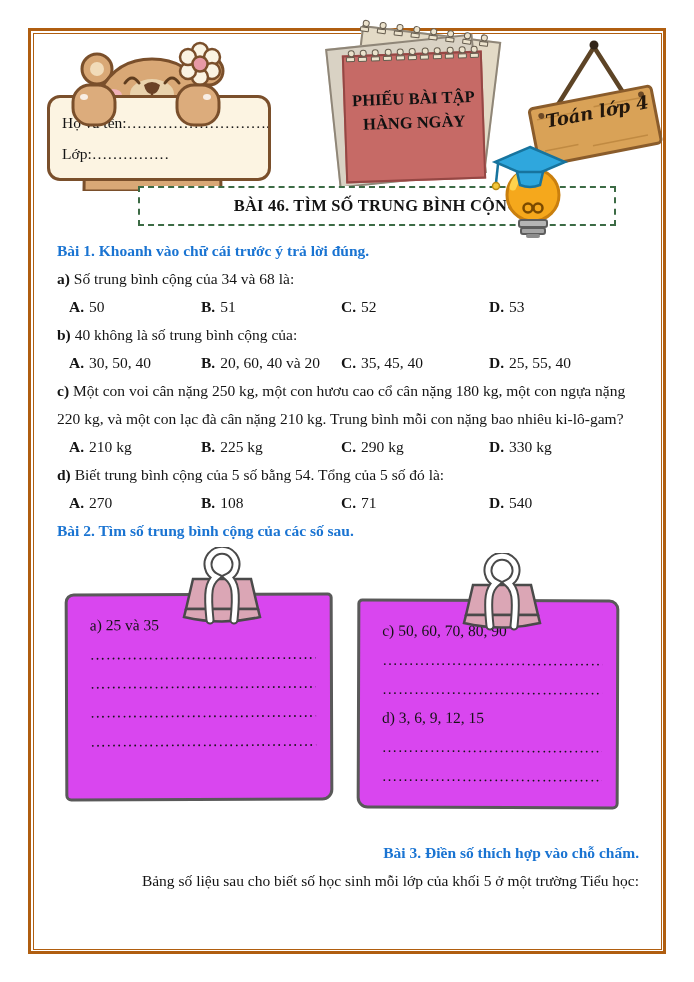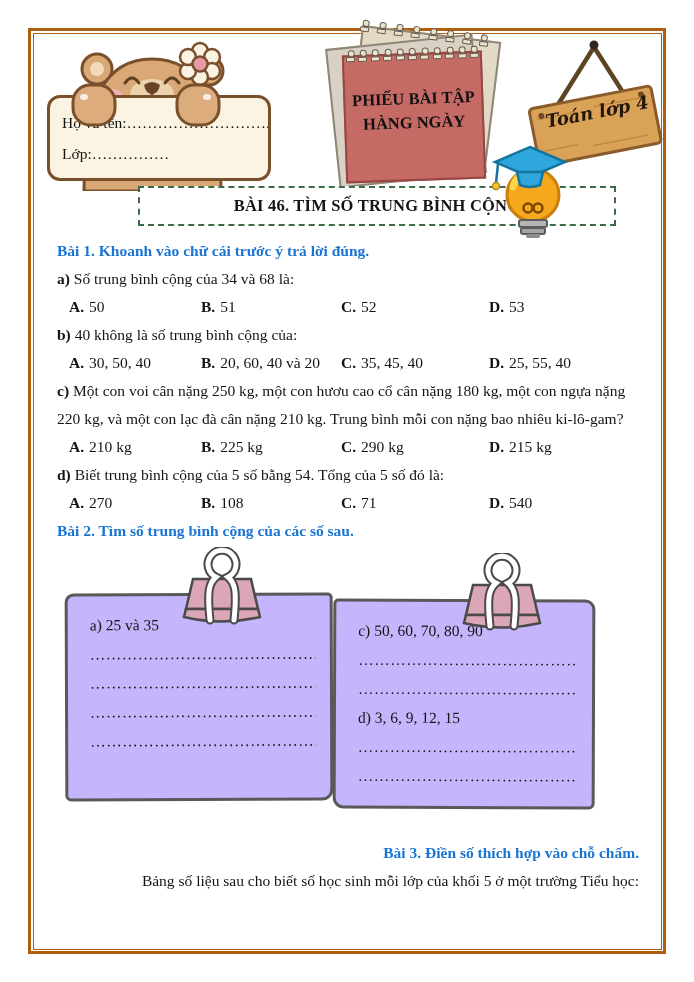--- a/index.html
+++ b/index.html
@@ -42,23 +42,23 @@
 
   
   .main{position:absolute;left:26px;right:24px;top:206px;font-size:15.5px;line-height:28px;}
   .bheading{color:#1a74d2;font-weight:bold;}
   .qline .qlabel{font-weight:bold;}
   .qbold{font-weight:normal;}
   .opts{display:grid;grid-template-columns:132px 140px 148px 1fr;padding-left:12px;}
   .opt b{margin-right:5px;}
 
   .boxes-area{position:relative;height:272px;margin-top:2px;}
-  .abox{position:absolute;border:3px solid #595959;background:#c4b5fd;box-sizing:border-box;font-family:Liberation Serif, serif;}
+  .abox{position:absolute;border:3px solid #595959;background:#d946ef;box-sizing:border-box;font-family:Liberation Serif, serif;}
   .abox-left{left:8px;top:46px;width:268px;height:208px;border-radius:9px 5px 11px 6px;transform:rotate(-.2deg);}
-  .abox-right{left:276px;top:52px;width:262px;height:210px;border-radius:5px 10px 6px 11px;transform:rotate(.2deg);}
+  .abox-right{left:300px;top:52px;width:262px;height:210px;border-radius:5px 10px 6px 11px;transform:rotate(.2deg);}
   .abox-pad{padding:14px 14px 0 22px;}
   .abox .item{line-height:29px;}
   .dots-line{line-height:29px;white-space:nowrap;overflow:hidden;letter-spacing:.5px;}
   .binder-clip{position:absolute;z-index:3;}
   .bc-left{left:122px;top:0;}
   .bc-right{left:402px;top:6px;}
 
   .ex3{margin-top:20px;text-align:right;}
 </style>
 </head>
@@ -188,21 +188,21 @@
           <span class="opt"><b>B.</b><span>20, 60, 40 và 20</span></span>
           <span class="opt"><b>C.</b><span>35, 45, 40</span></span>
           <span class="opt"><b>D.</b><span>25, 55, 40</span></span>
         </div>
 
         <div class="qline"><span class="qlabel">c)</span><span> Một con voi cân nặng 250 kg, một con hươu cao cổ cân nặng 180 kg, một con ngựa nặng 220 kg, và một con lạc đà cân nặng 210 kg. Trung bình mỗi con nặng bao nhiêu ki-lô-gam?</span></div>
         <div class="opts">
           <span class="opt"><b>A.</b><span>210 kg</span></span>
           <span class="opt"><b>B.</b><span>225 kg</span></span>
           <span class="opt"><b>C.</b><span>290 kg</span></span>
-          <span class="opt"><b>D.</b><span>215 kg</span></span>
+          <span class="opt"><b>D.</b><span>330 kg</span></span>
         </div>
 
         <div class="qline"><span class="qlabel">d)</span><span> Biết trung bình cộng của 5 số bằng 54. Tổng của 5 số đó là:</span></div>
         <div class="opts">
           <span class="opt"><b>A.</b><span>270</span></span>
           <span class="opt"><b>B.</b><span>108</span></span>
           <span class="opt"><b>C.</b><span>71</span></span>
           <span class="opt"><b>D.</b><span>540</span></span>
         </div>
 

